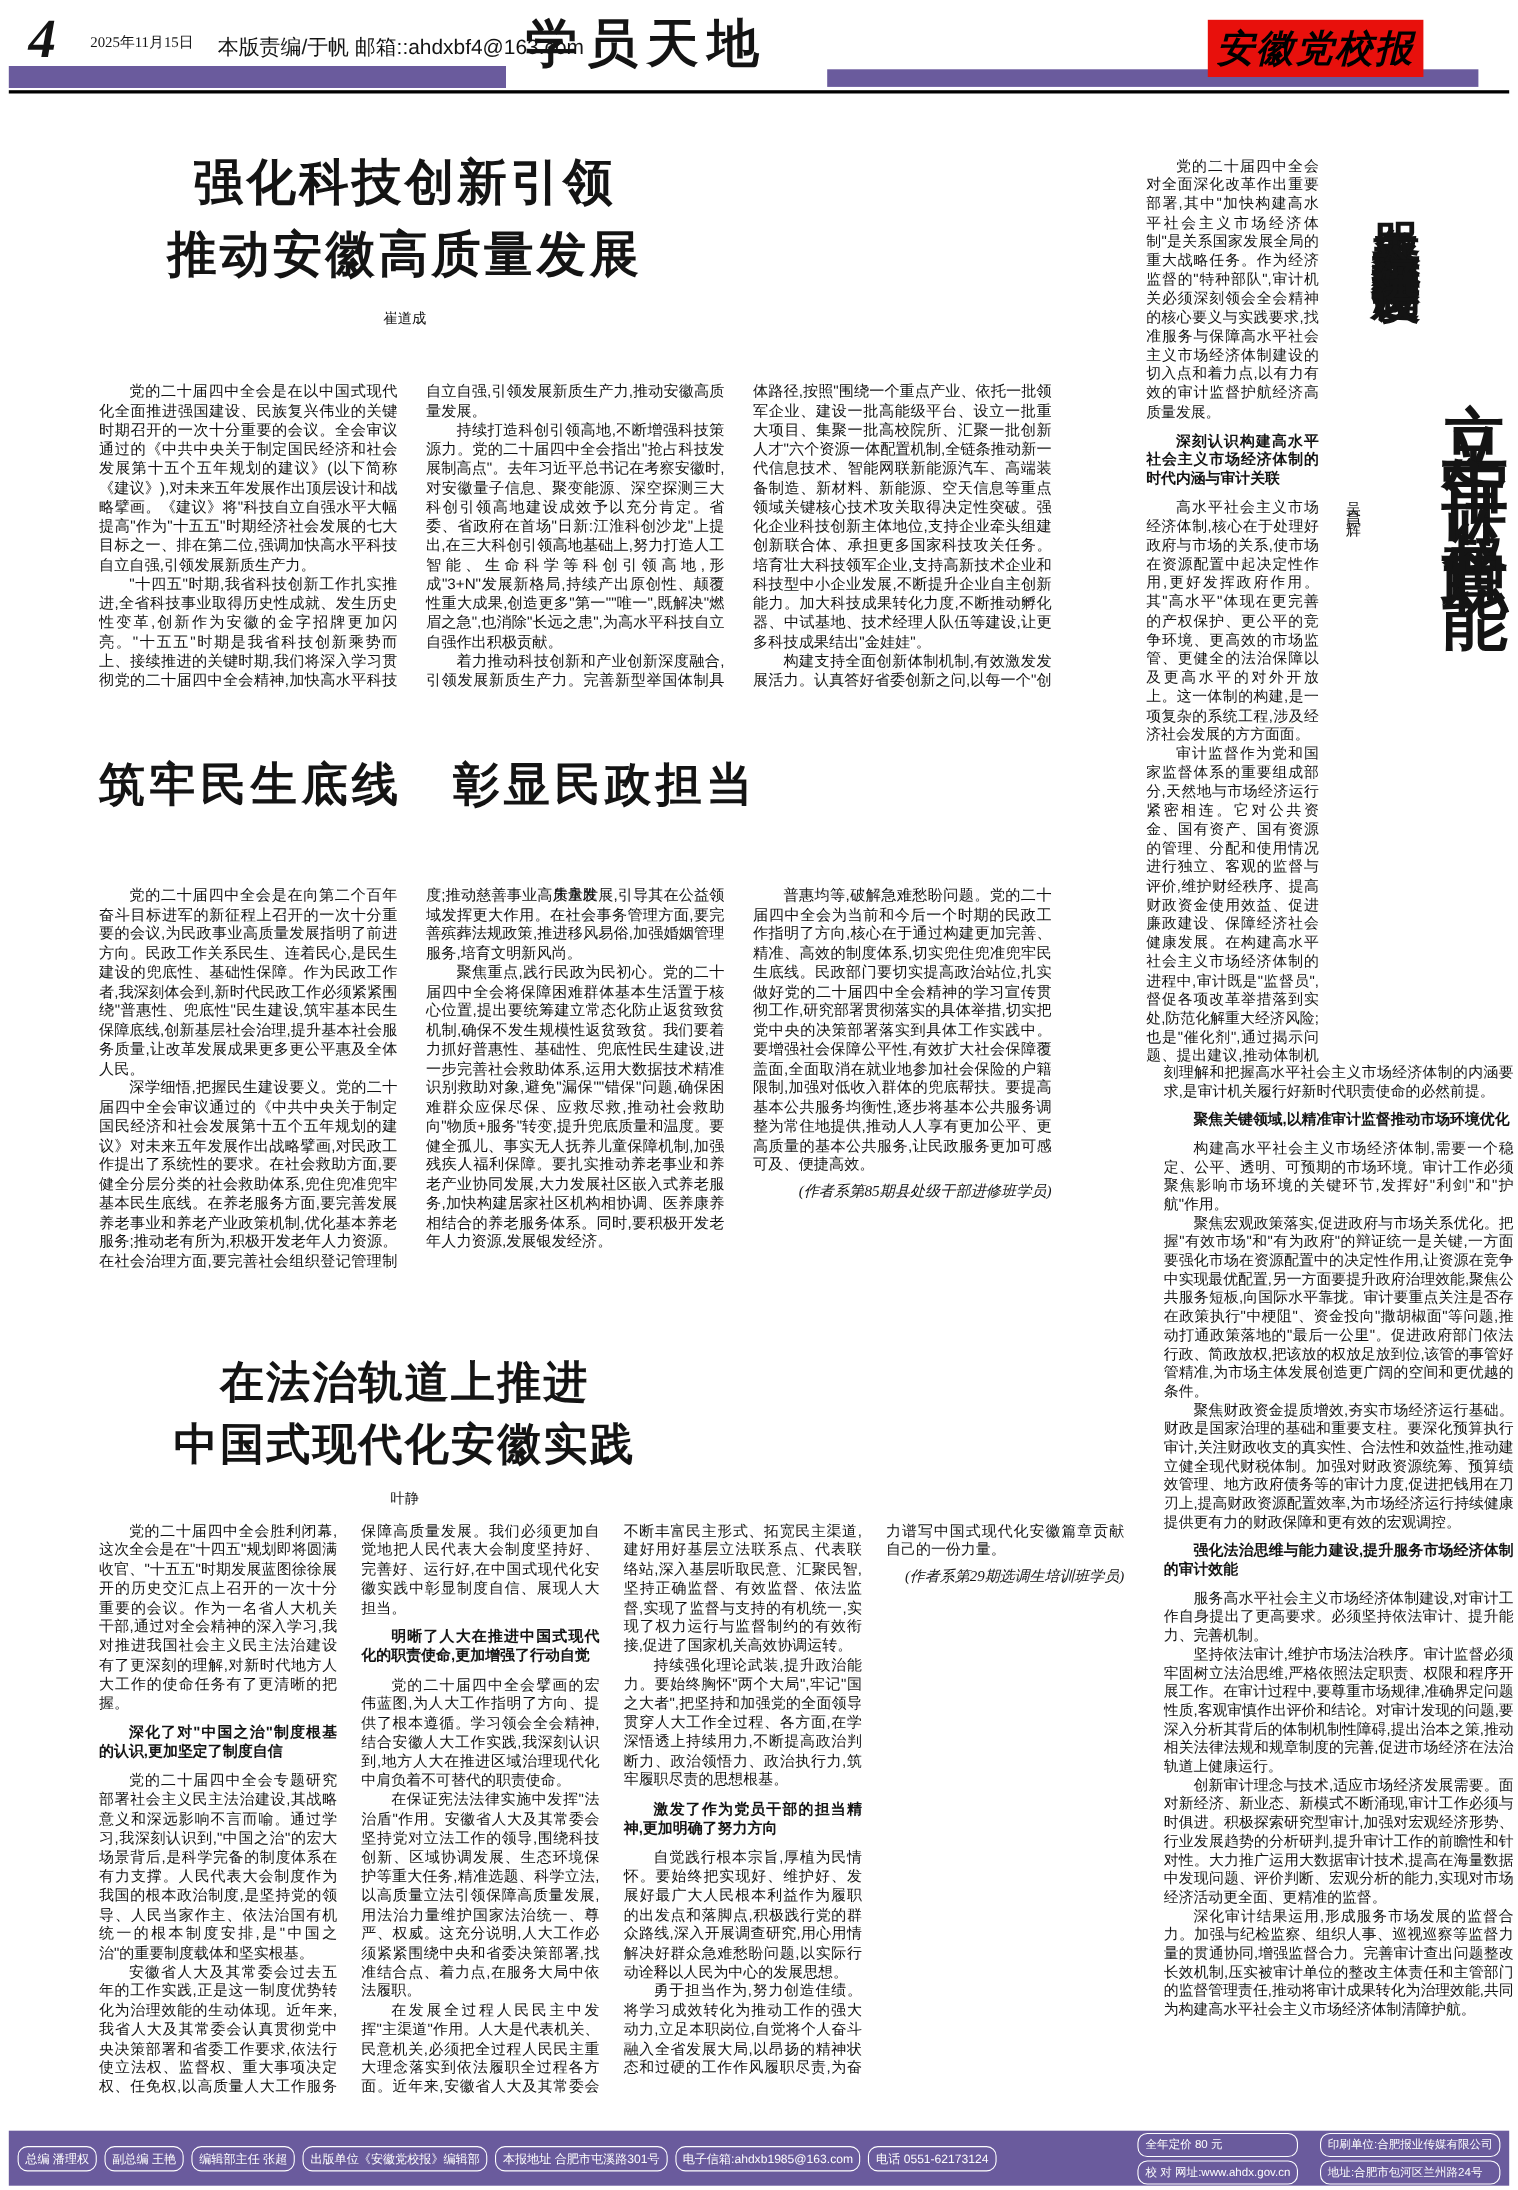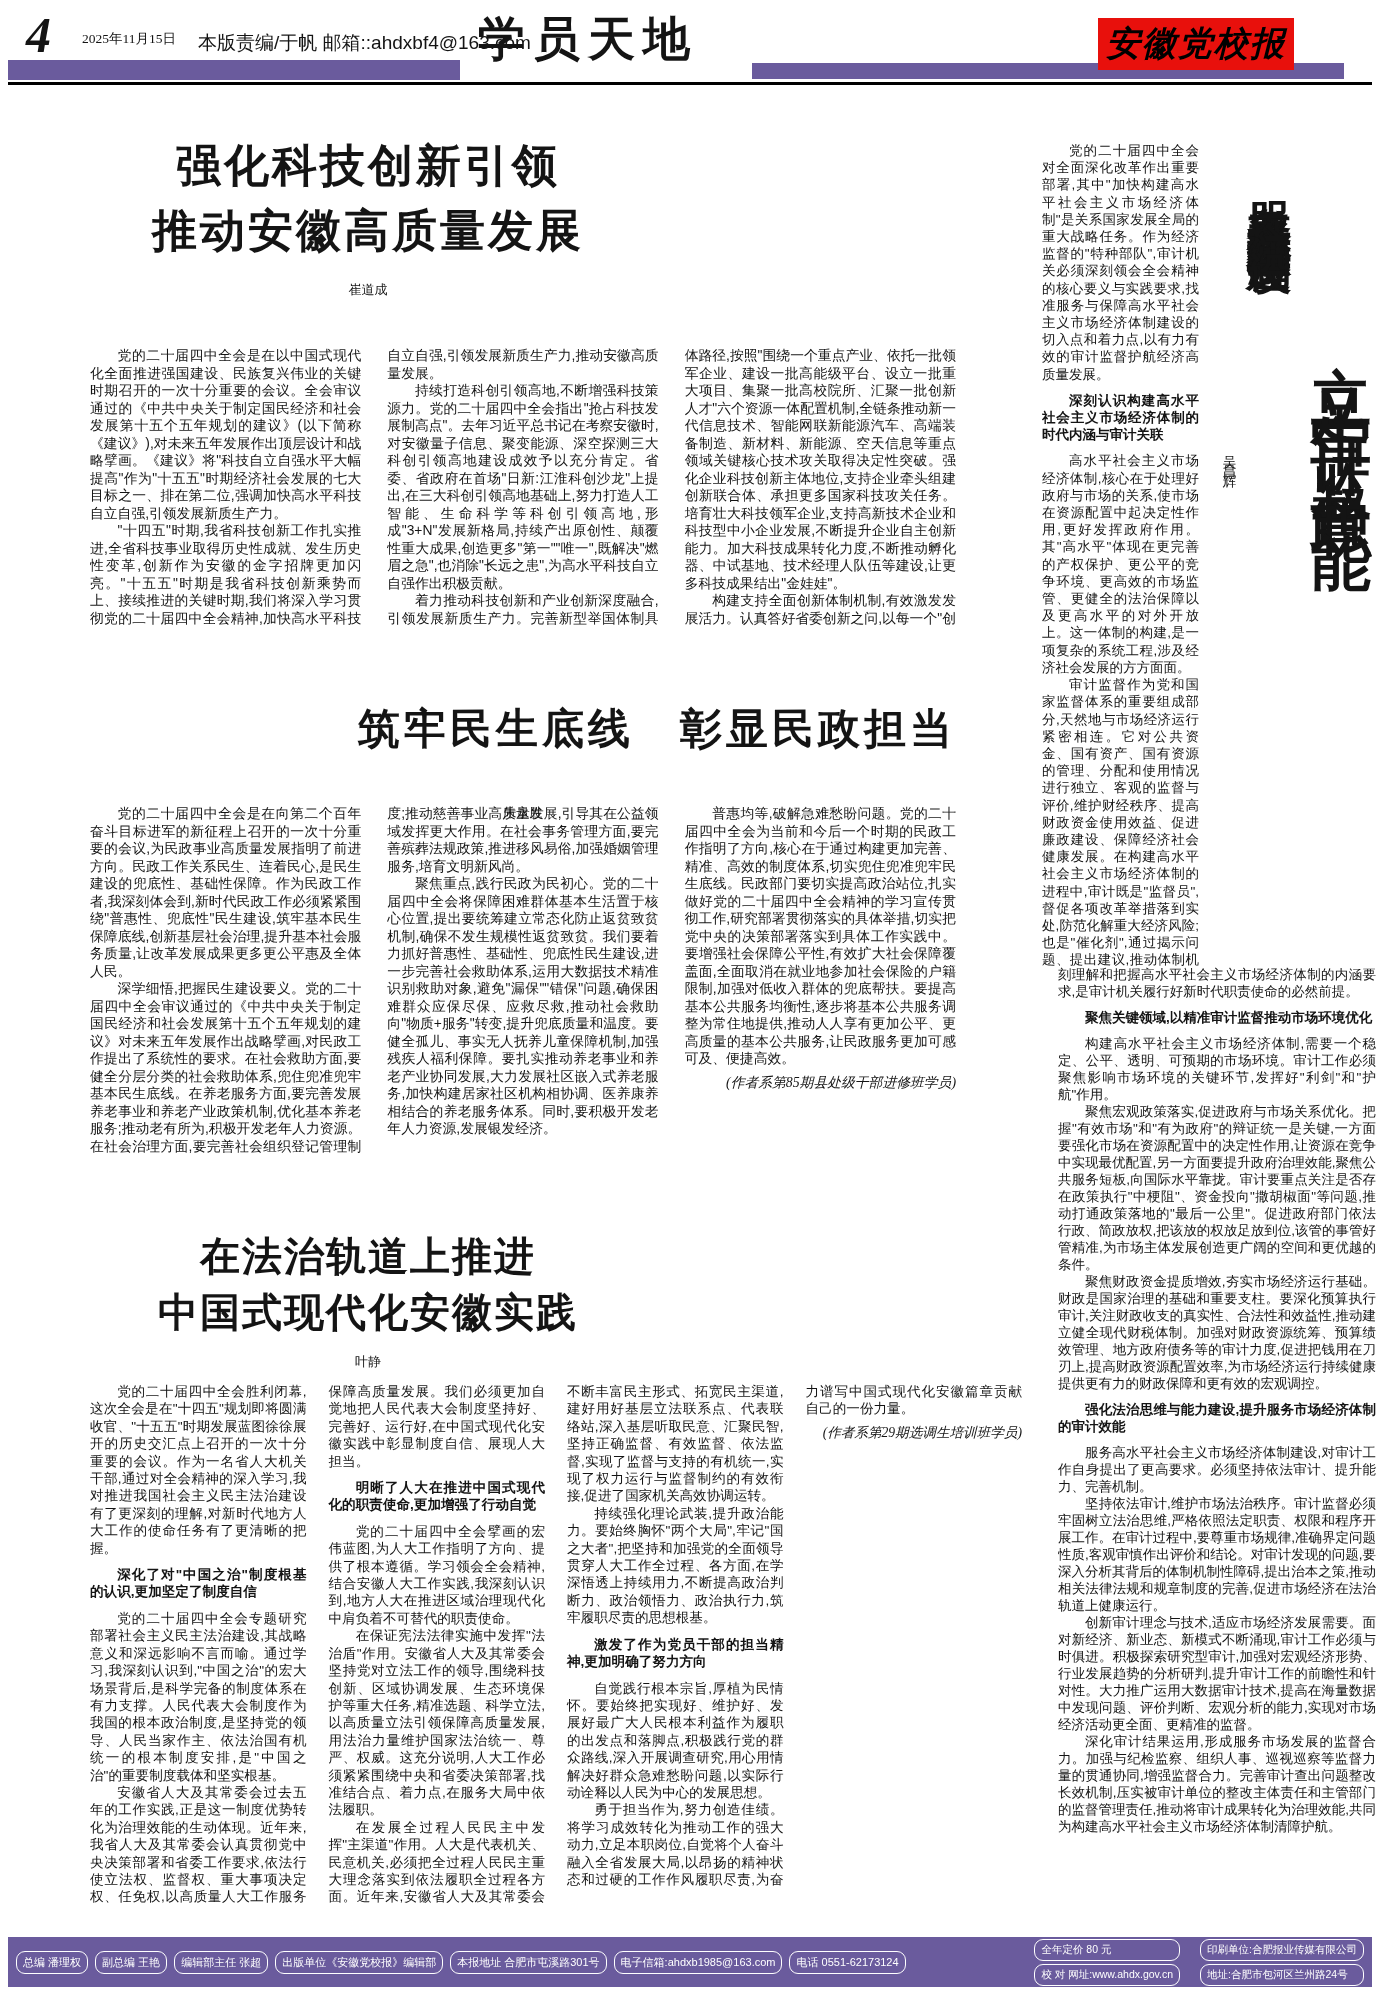--- a/index.html
+++ b/index.html
@@ -35,21 +35,21 @@
   .a4-narrow{position:absolute;left:1042px;top:142px;width:157px;height:826px;font-size:13.5px;line-height:17.2px;}
   .a4-byline{position:absolute;left:1220px;top:445px;writing-mode:vertical-rl;font-size:14px;
              letter-spacing:9px;font-family:"Liberation Serif",serif;}
   .a4-vt-sub{position:absolute;left:1242px;top:168px;height:772px;writing-mode:vertical-rl;
              font:900 44px "Liberation Serif","DejaVu Serif",serif;line-height:1.2;letter-spacing:3px;}
   .a4-vt-main{position:absolute;left:1306px;top:316px;height:692px;writing-mode:vertical-rl;
               font:900 60px "Liberation Serif","DejaVu Serif",serif;line-height:1.15;letter-spacing:24px;}
   .a4-wide{position:absolute;left:1058px;top:966px;width:318px;height:946px;font-size:13.5px;line-height:17px;}
   
   .a2{position:absolute;left:90px;top:645px;width:866px;height:548px;}
-  .a2-head{position:absolute;left:0;top:56px;width:866px;text-align:right;
+  .a2-head{position:absolute;left:0;top:40px;width:866px;text-align:left;
            font:900 42px "Liberation Serif","DejaVu Serif",serif;letter-spacing:4px;}
   .a2-byline{position:absolute;left:0;top:135px;width:866px;text-align:center;font-size:13px;
              font-family:"Liberation Serif",serif;margin-top:24px;}
   .a2-body{position:absolute;left:0;top:160px;width:866px;height:362px;column-count:3;column-gap:26px;}
   
   .a3{position:absolute;left:90px;top:1195px;width:932px;height:714px;}
   .a3-head{position:absolute;left:0;top:42px;width:556px;text-align:center;
            font:900 40px "Liberation Serif","DejaVu Serif",serif;line-height:1.0;letter-spacing:2px;}
   .a3-head .t2{margin-top:16px;}
   .a3-byline{position:absolute;left:0;top:158px;width:556px;text-align:center;font-size:13px;

